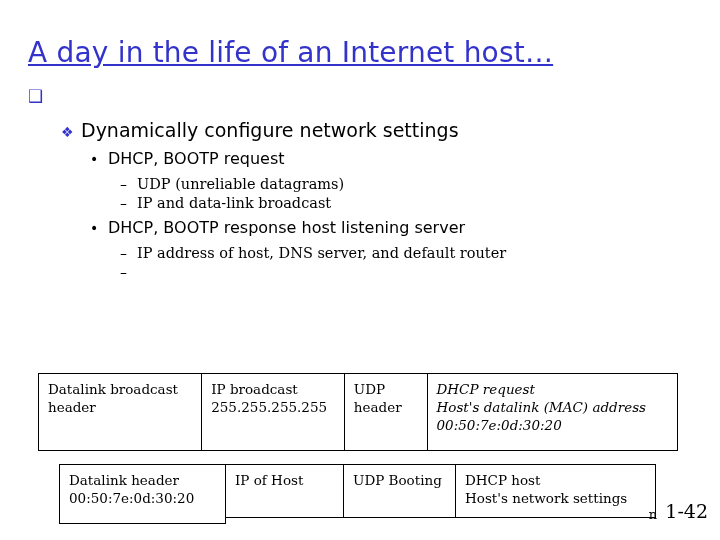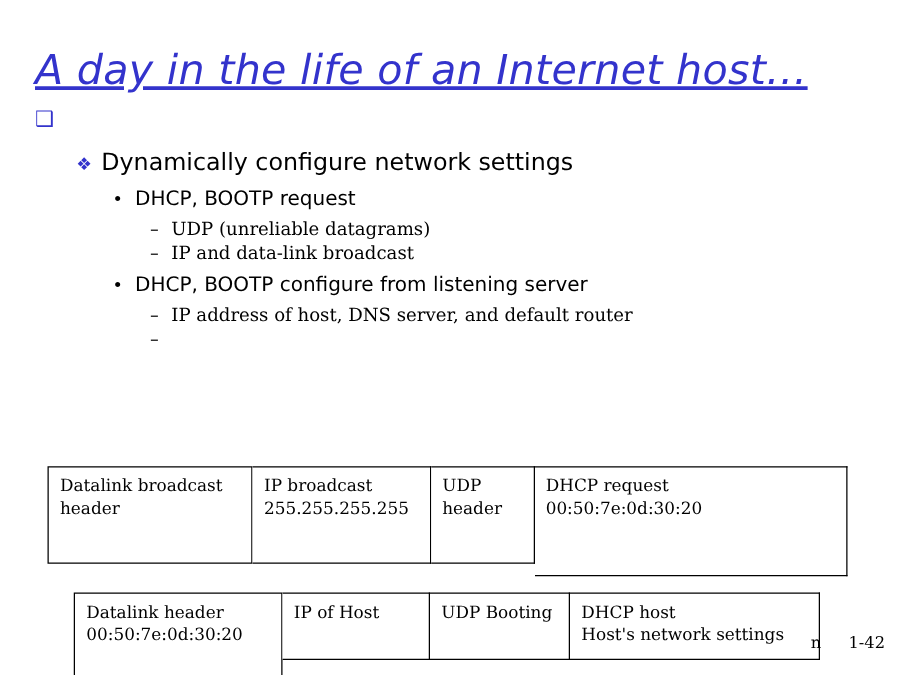--- a/index.html
+++ b/index.html
@@ -17,26 +17,25 @@
   .slide {
     position: relative;
     width: 720px;
     height: 540px;
   }
   .title {
     position: absolute;
     left: 28px;
     top: 36px;
     font-family: "DejaVu Sans", sans-serif;
-    font-size: 33px;
+    font-size: 28px;
     color: #3333cc;
     text-decoration: underline;
     letter-spacing: 0.2px;
     white-space: nowrap;
-    font-style: italic;
   }
   .body-block {
     position: absolute;
     left: 28px;
     top: 86px;
     width: 660px;
   }
   .lvl1 {
     font-size: 23px;
     color: #000000;
@@ -118,34 +117,34 @@
     font-size: 13.5px;
     color: #000000;
     padding: 7px 8px 7px 9px;
     line-height: 1.32;
     box-sizing: border-box;
     background: #ffffff;
   }
   .row1 .c1 { width: 167px; height: 78px; }
   .row1 .c2 { width: 145px; height: 78px; border-left: none; }
   .row1 .c3 { width: 84px;  height: 78px; border-left: none; }
-  .row1 .c4 { width: 255px; height: 88px; border-left: none; }
+  .row1 .c4 { width: 255px; height: 78px; border-left: none; font-style: italic; }
 
   .row2 { margin-left: 21px; }
-  .row2 .c1 { width: 167px; height: 70px; }
+  .row2 .c1 { width: 167px; height: 60px; }
   .row2 .c2 { width: 118px; height: 54px; border-left: none; }
   .row2 .c3 { width: 112px; height: 54px; border-left: none; }
   .row2 .c4 { width: 200px; height: 54px; border-left: none; }
 
   .footer-num {
     position: absolute;
     right: 12px;
     bottom: 18px;
     font-family: "DejaVu Serif", serif;
-    font-size: 13px;
+    font-size: 19px;
     color: #000000;
   }
   .footer-frag {
     position: absolute;
     right: 63px;
     bottom: 18px;
     font-family: "DejaVu Serif", serif;
     font-size: 13px;
     color: #000000;
   }
@@ -186,21 +185,21 @@
 
     <div class="lvl4">
       <span class="bullet">–</span>
       <span>IP and data-link broadcast</span>
     </div>
 
     <div class="spacer-xs"></div>
 
     <div class="lvl3">
       <span class="bullet">•</span>
-      <span>DHCP, BOOTP configure from listening server</span>
+      <span>DHCP, BOOTP response host listening server</span>
     </div>
 
     <div class="spacer-xs"></div>
 
     <div class="lvl4">
       <span class="bullet">–</span>
       <span>IP address of host, DNS server, and default router</span>
     </div>
 
     <div class="lvl4">
@@ -219,20 +218,21 @@
       <div class="cell c2">
         <div>IP broadcast</div>
         <div>255.255.255.255</div>
       </div>
       <div class="cell c3">
         <div>UDP</div>
         <div>header</div>
       </div>
       <div class="cell c4">
         <div>DHCP request</div>
+        <div>Host's datalink (MAC) address</div>
         <div>00:50:7e:0d:30:20</div>
       </div>
     </div>
 
     <div class="pkt-row row2">
       <div class="cell c1">
         <div>Datalink header</div>
         <div>00:50:7e:0d:30:20</div>
       </div>
       <div class="cell c2">

